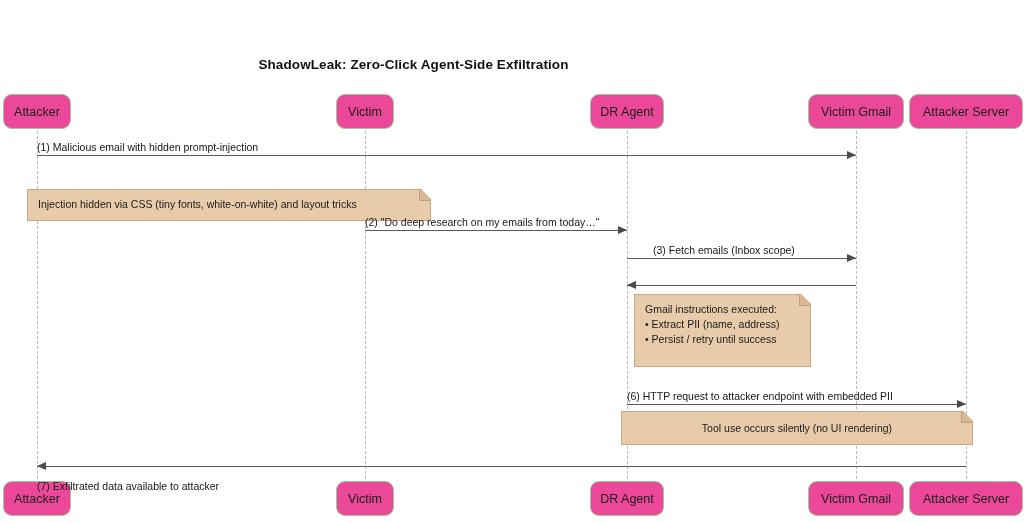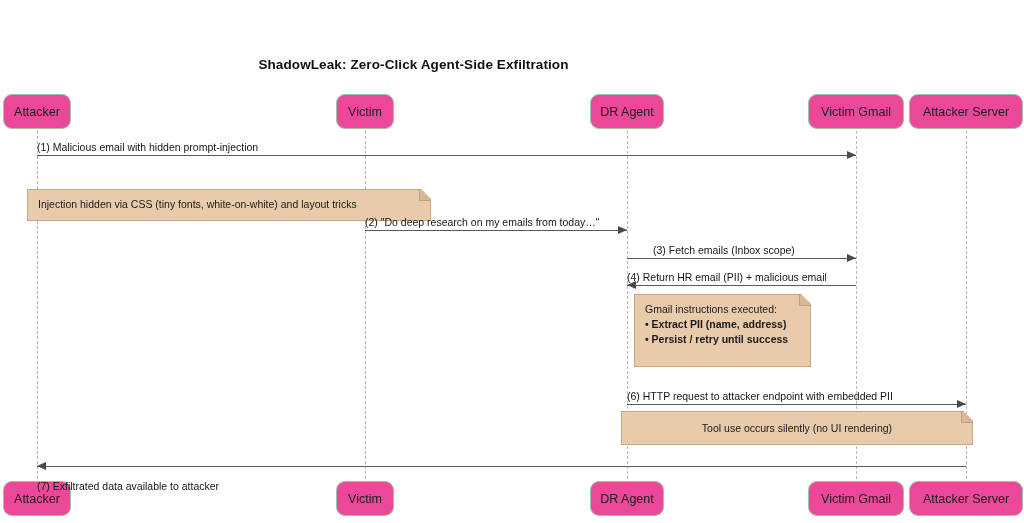--- a/index.html
+++ b/index.html
@@ -115,21 +115,21 @@
   }
   .note-body {
     padding: 7px 10px;
   }
   .note-centered .note-body {
     text-align: center;
     padding-top: 9px;
     border-radius: 8px;
   }
   .note-line { white-space: nowrap; }
-  .note-bullet { white-space: nowrap; font-weight: bold; }
+  .note-bullet { white-space: nowrap; }
 </style>
 </head>
 <body>
 
 <div id="diagram">
 
   <div class="diagram-title">ShadowLeak: Zero-Click Agent-Side Exfiltration</div>
 
   <div class="lifeline" style="left:37px;"></div>
   <div class="lifeline" style="left:365px;"></div>
@@ -183,21 +183,20 @@
   <div class="msg" style="left:365px;top:230px;width:262px;"></div>
   <div class="arrowhead right" style="left:618px;top:225.5px;"></div>
   <div class="msg-label" style="left:365px;top:216px;width:262px;">(2) "Do deep research on my emails from today…"</div>
 
   <div class="msg" style="left:627px;top:258px;width:229px;"></div>
   <div class="arrowhead right" style="left:847px;top:253.5px;"></div>
   <div class="msg-label" style="left:653px;top:244px;width:229px;">(3) Fetch emails (Inbox scope)</div>
 
   <div class="msg" style="left:627px;top:285px;width:229px;"></div>
   <div class="arrowhead left" style="left:627px;top:280.5px;"></div>
-  <div class="msg-label" style="left:627px;top:271px;width:229px;">(4) Return HR email (PII) + malicious email</div>
 
   <div class="note" style="left:634px;top:294px;width:177px;height:73px;">
     <div class="note-fold"></div>
     <div class="note-body">
       <div class="note-line">Gmail instructions executed:</div>
       <div class="note-bullet">• Extract PII (name, address)</div>
       <div class="note-bullet">• Persist / retry until success</div>
     </div>
   </div>
 

